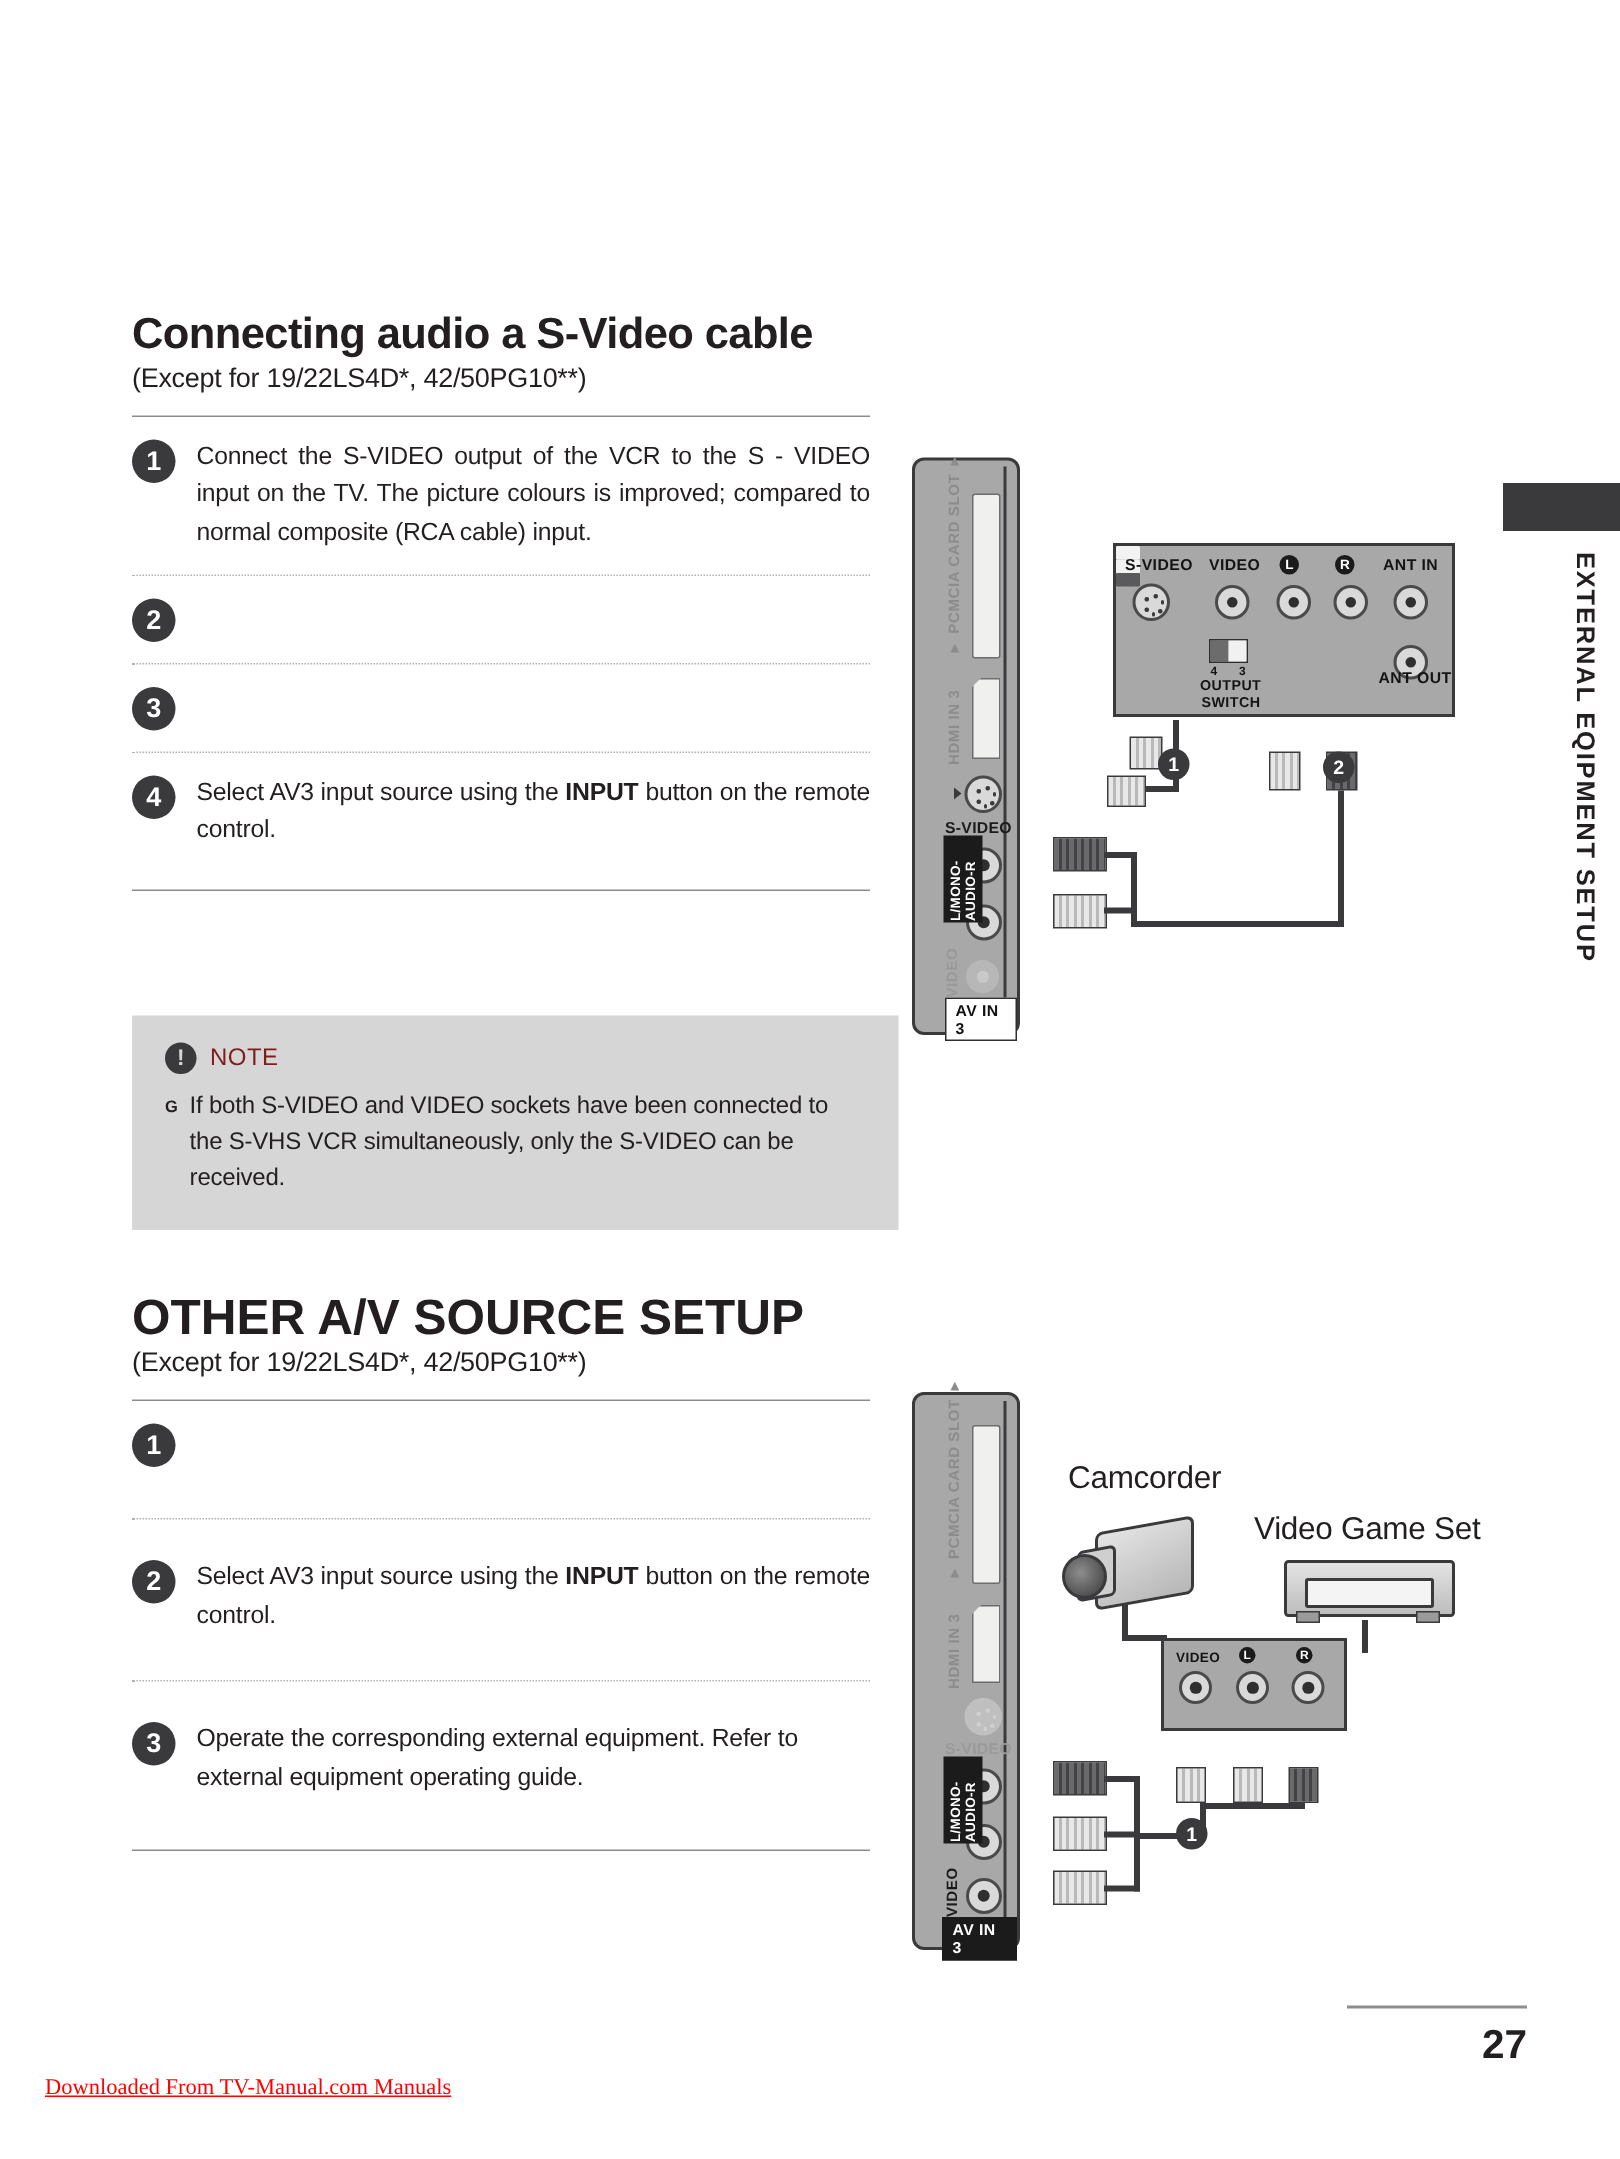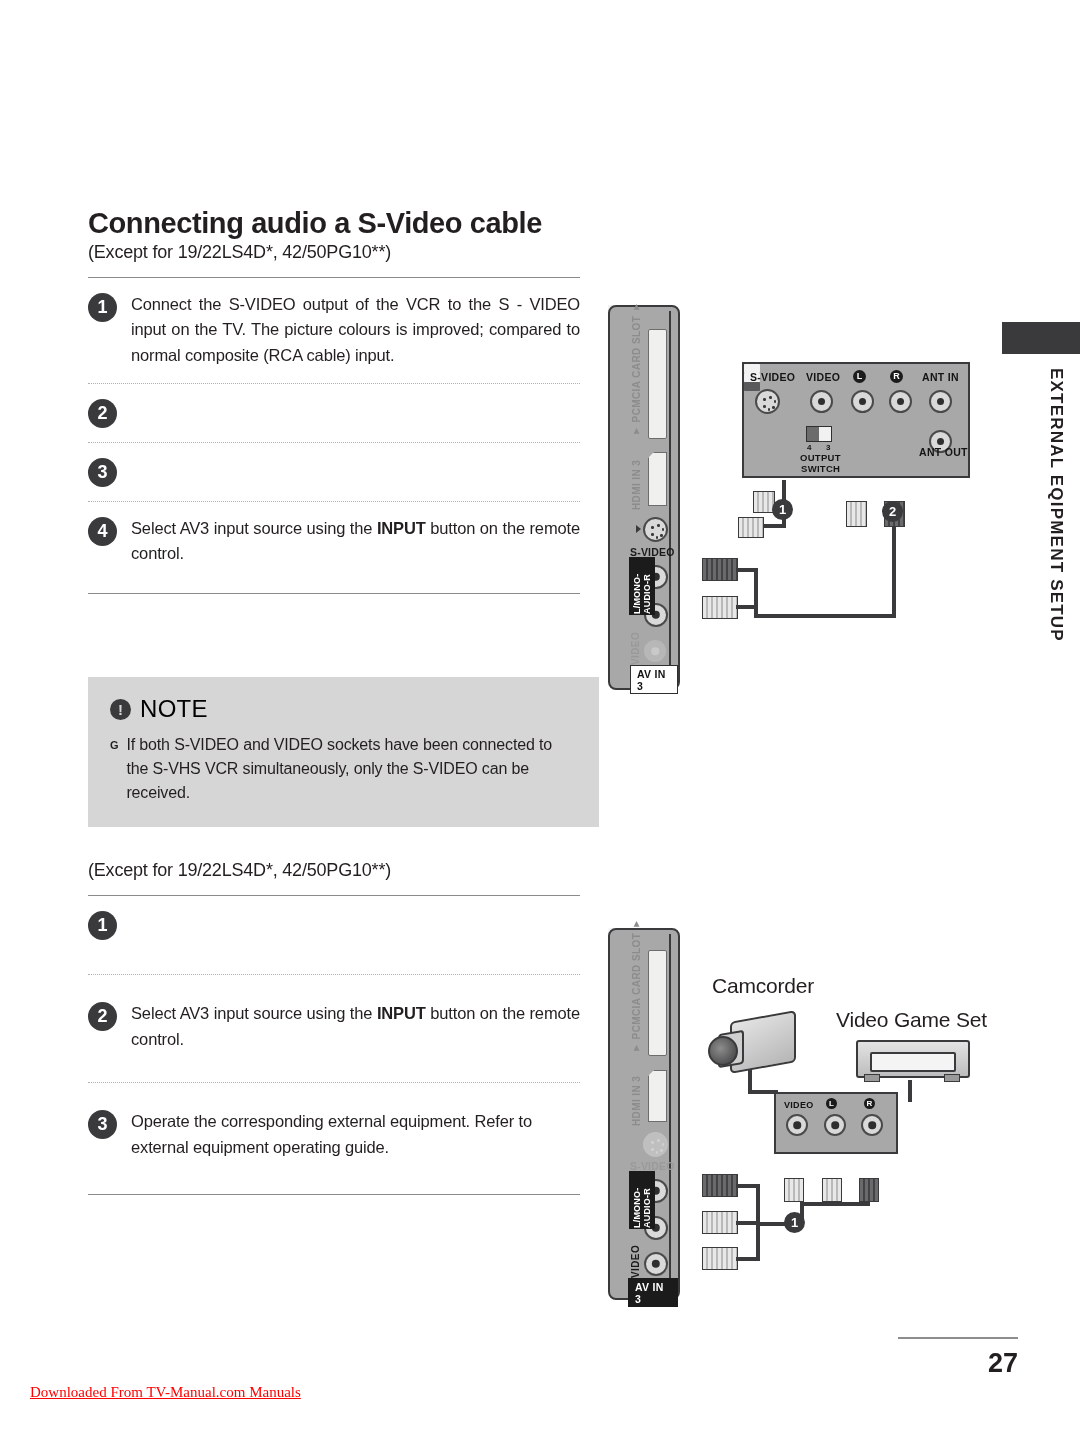--- a/index.html
+++ b/index.html
@@ -111,23 +111,23 @@
     width: 21px; height: 21px;
     border-radius: 50%;
     background: #3a3a3c;
     color: #d6d6d6;
     font-size: 15px;
     font-weight: bold;
     display: flex; align-items: center; justify-content: center;
     line-height: 1;
   }
   .note-title {
-    font-size: 24px;
+    font-size: 16px;
     letter-spacing: 0.3px;
-    color: #000000;
+    color: #7f1d1d;
   }
   .note-item {
     display: flex;
     gap: 8px;
     font-size: 16px;
     line-height: 1.5;
     letter-spacing: -0.15px;
   }
   .note-bullet {
     font-size: 11px;
@@ -447,20 +447,21 @@
       <div class="note-bang">!</div>
       <div class="note-title">NOTE</div>
     </div>
     <div class="note-item">
       <span class="note-bullet">G</span>
       <span>If both S-VIDEO and VIDEO sockets have been connected to the S-VHS VCR simultaneously, only the S-VIDEO can be received.</span>
     </div>
   </div>
 
   <div class="text-col" style="top:860px;">
+    <h1 class="section-title caps">OTHER A/V SOURCE SETUP</h1>
     <p class="section-sub">(Except for 19/22LS4D*, 42/50PG10**)</p>
     <div class="rule-solid"></div>
 
     <div class="steps">
       <div class="step" style="padding-bottom:34px;">
         <div class="step-num">1</div>
       </div>
       <div class="rule-dotted"></div>
 
       <div class="step" style="padding-top:26px;padding-bottom:30px;">

